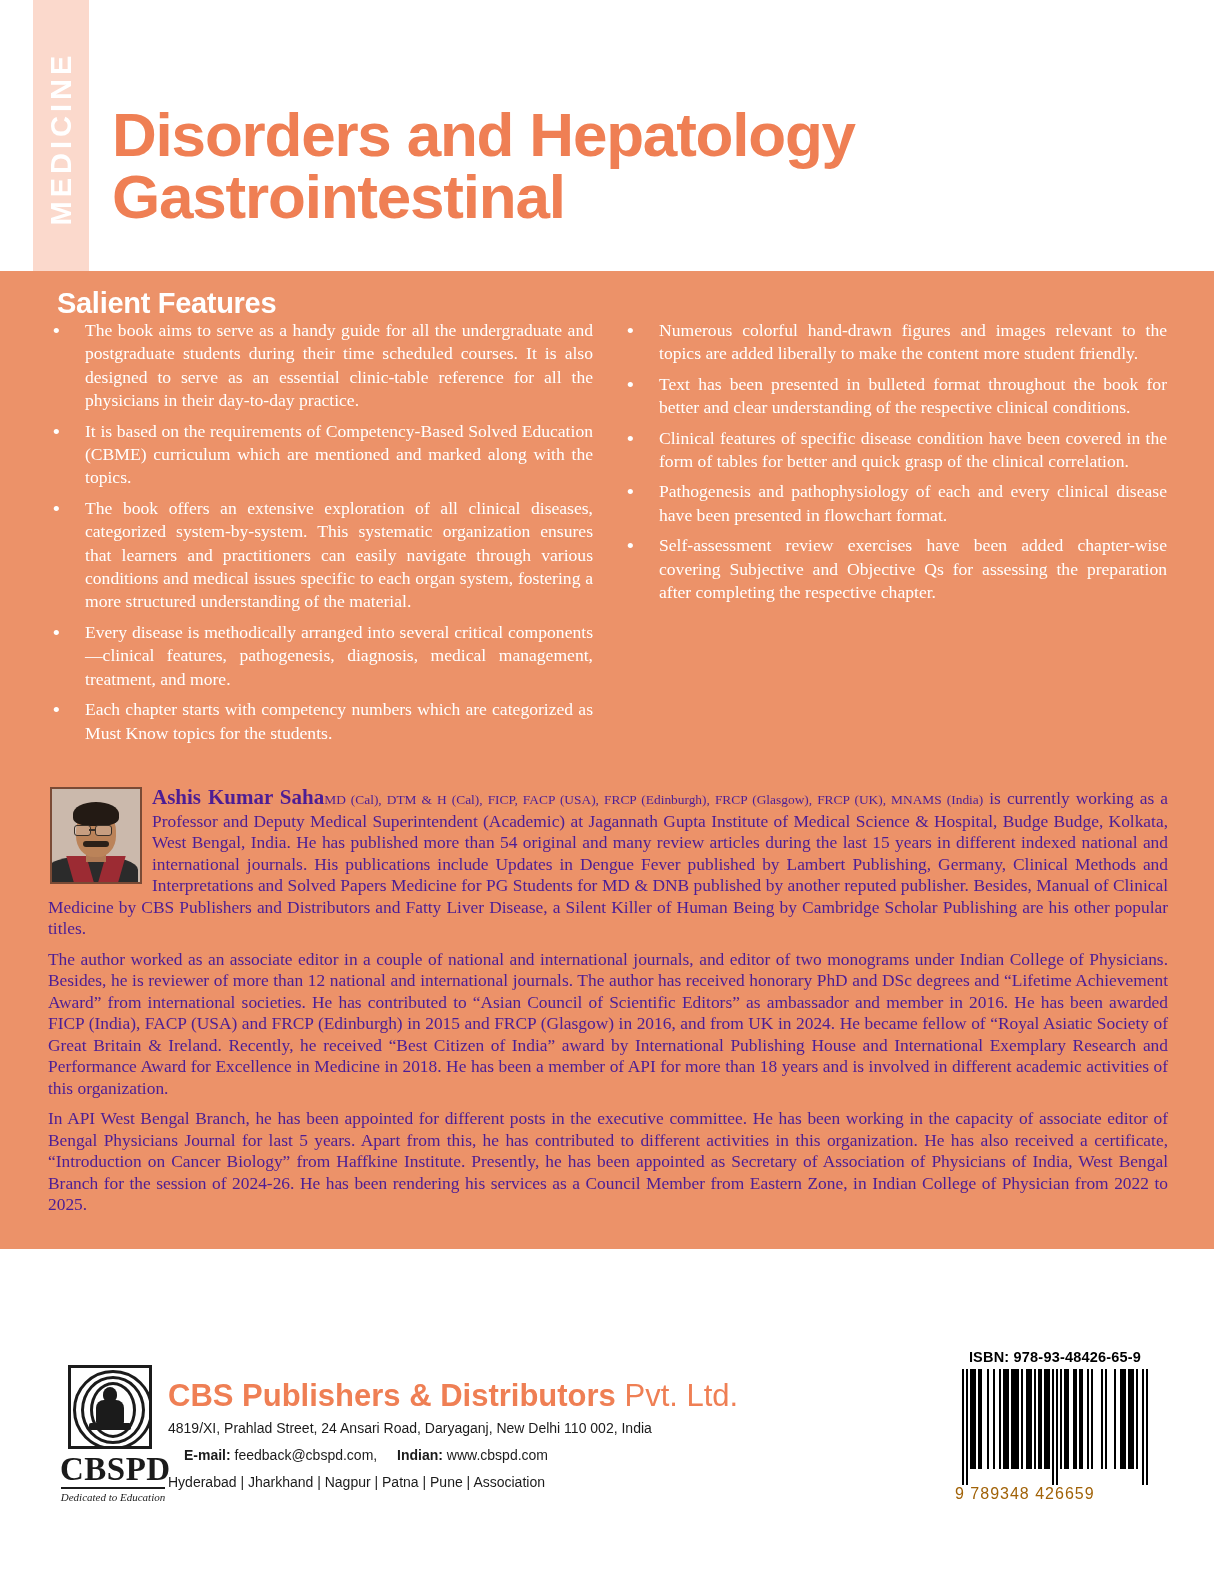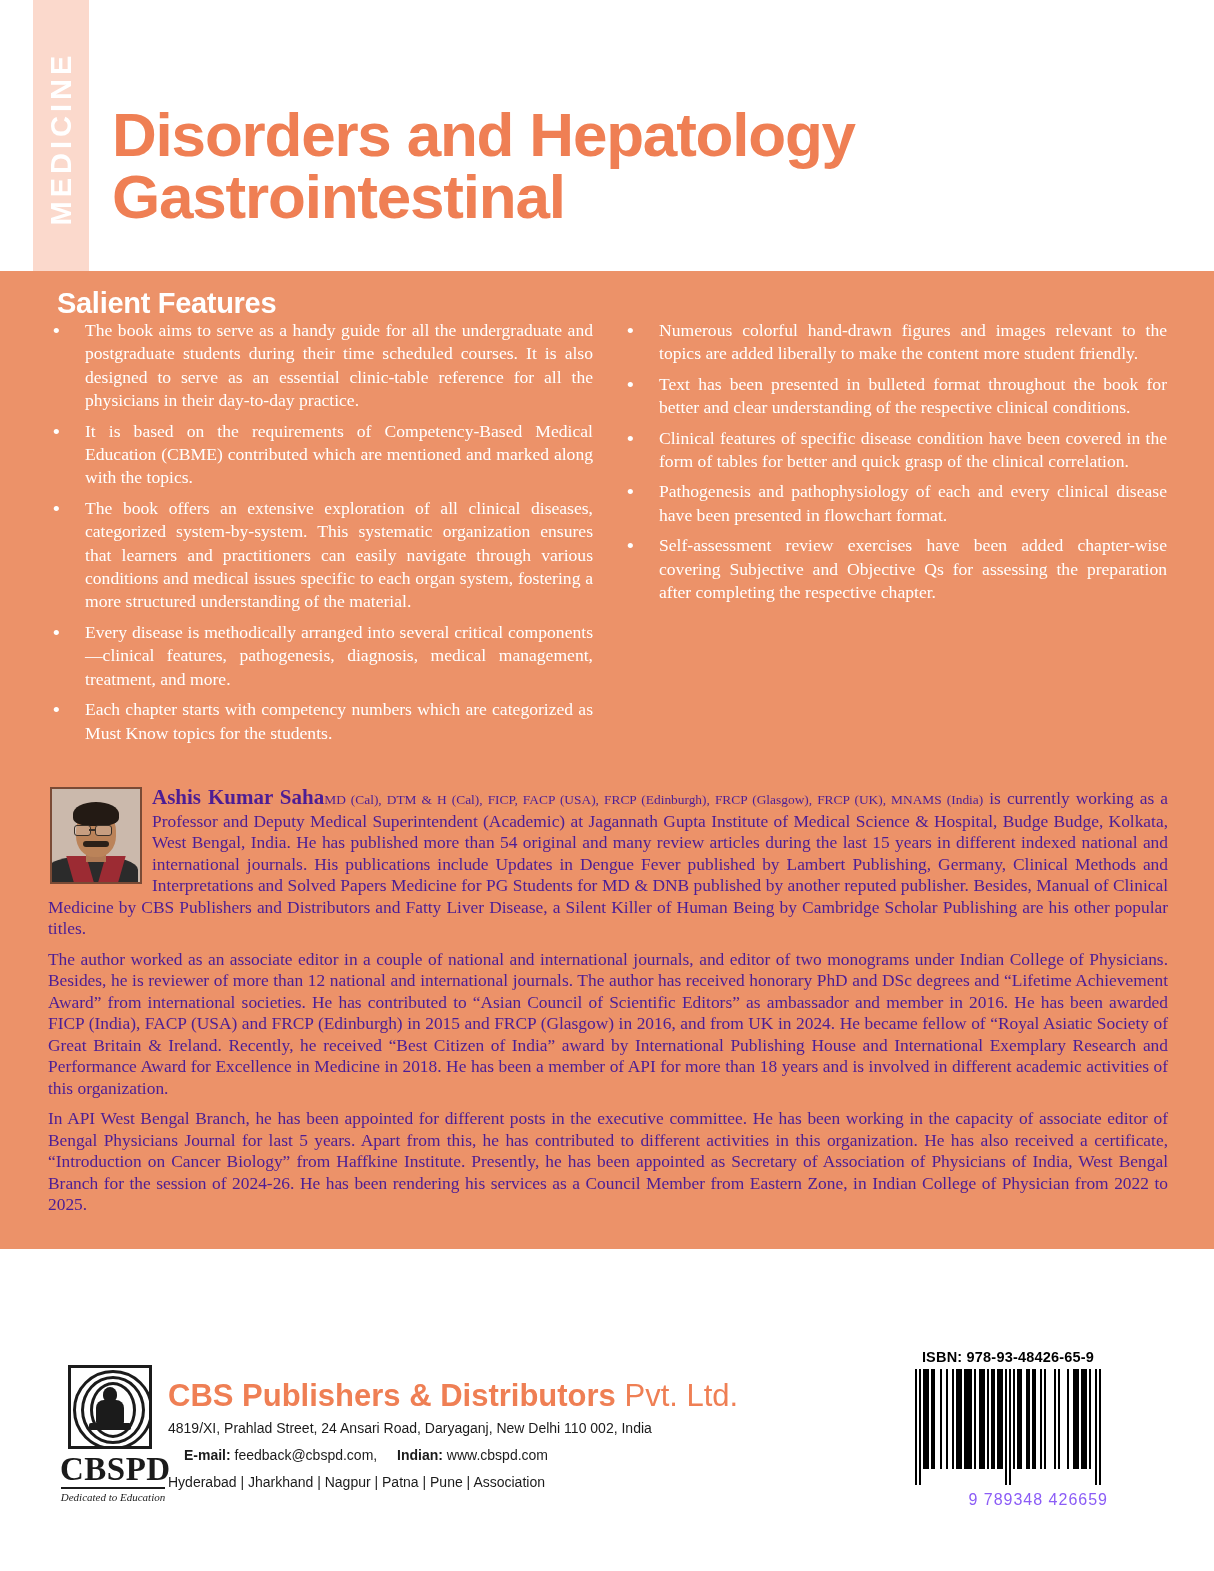--- a/index.html
+++ b/index.html
@@ -303,21 +303,21 @@
     font-size: 14px;
     line-height: 27px;
     color: #1b1b1b;
     white-space: nowrap;
   }
   .pub-line b { font-weight: bold; margin-left: 16px; }
 
   
   .isbn-wrap {
     position: absolute;
-    left: 908px;
+    left: 955px;
     top: 1349px;
     width: 200px;
   }
   .isbn-text {
     font-family: "Liberation Sans", sans-serif;
     font-weight: bold;
     font-size: 14.5px;
     color: #000;
     text-align: center;
     letter-spacing: 0.2px;
@@ -327,24 +327,24 @@
     width: 186px;
     height: 116px;
     margin: 0 auto;
     display: flex;
     align-items: flex-start;
   }
   .bar { background: #000; }
   .barcode-digits {
     font-family: "Liberation Sans", sans-serif;
     font-size: 16px;
-    color: #8b5cf6;
-    text-align: right;
+    color: #a16207;
+    text-align: left;
     letter-spacing: 1px;
-    margin-top: 6px;
+    margin-top: 0;
   }
 </style>
 </head>
 <body>
 
 <div class="cover">
 
   <div class="top-area">
     <div class="spine-band">
       <div class="spine-label">MEDICINE</div>
@@ -360,21 +360,21 @@
     <div class="section-heading features-heading">Salient Features</div>
 
     <div class="features-cols">
       <div class="feat-col">
         <div class="feat-item">
           <div class="feat-bullet">•</div>
           <div class="feat-text">The book aims to serve as a handy guide for all the undergraduate and postgraduate students during their time scheduled courses. It is also designed to serve as an essential clinic-table reference for all the physicians in their day-to-day practice.</div>
         </div>
         <div class="feat-item">
           <div class="feat-bullet">•</div>
-          <div class="feat-text">It is based on the requirements of Competency-Based Medical Education (CBME) contributed which are mentioned and marked along with the topics.</div>
+          <div class="feat-text">It is based on the requirements of Competency-Based Solved Education (CBME) curriculum which are mentioned and marked along with the topics.</div>
         </div>
         <div class="feat-item">
           <div class="feat-bullet">•</div>
           <div class="feat-text">The book offers an extensive exploration of all clinical diseases, categorized system-by-system. This systematic organization ensures that learners and practitioners can easily navigate through various conditions and medical issues specific to each organ system, fostering a more structured understanding of the material.</div>
         </div>
         <div class="feat-item">
           <div class="feat-bullet">•</div>
           <div class="feat-text">Every disease is methodically arranged into several critical components—clinical features, pathogenesis, diagnosis, medical management, treatment, and more.</div>
         </div>
         <div class="feat-item">

